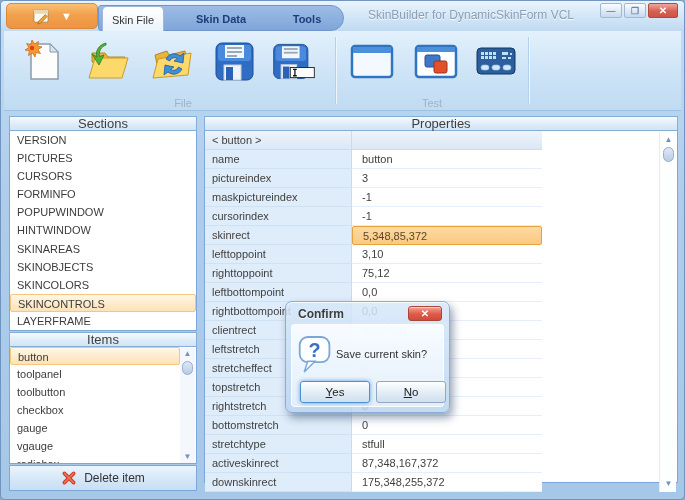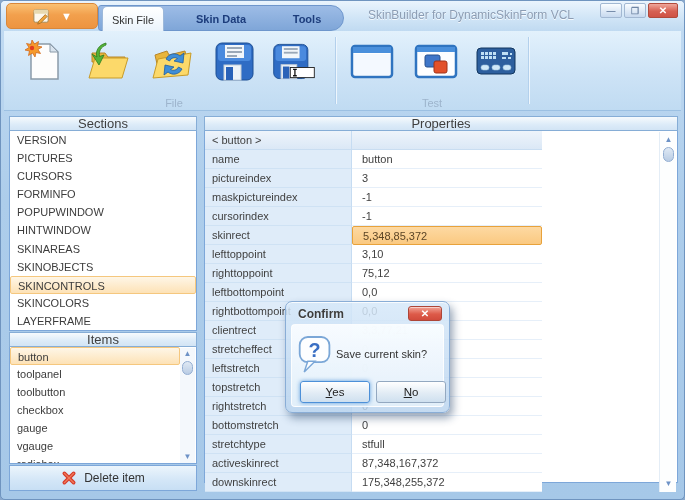--- a/index.html
+++ b/index.html
@@ -148,21 +148,21 @@
         <rect x="13" y="8" width="19" height="13" fill="#f2f6fa"></rect>
         <rect x="15" y="10" width="15" height="2" fill="#9aa8b8"></rect>
         <rect x="15" y="14" width="15" height="2" fill="#9aa8b8"></rect>
         <rect x="12" y="28" width="17" height="15" fill="#eef3f8" stroke="#c2cdd8"></rect>
         <rect x="14" y="30" width="7" height="13" fill="#2a62b8"></rect>
         <rect x="22" y="31" width="26" height="11" fill="#fff" stroke="#222"></rect>
         <path d="M25 33 h4 M27 33 v7 M25 40 h4" stroke="#111" stroke-width="1.4" fill="none"></path>
       </svg>
     </div>
     <div class="rsep" style="left:331px;"></div>
-    <div class="rgroup-caption" style="left:120px;margin-top:12px;">File</div>
+    <div class="rgroup-caption" style="left:129px;margin-top:12px;">File</div>
 
     <div class="rbtn" style="left:340px;">
       <svg viewBox="0 0 48 48">
         <rect x="4" y="9" width="40" height="31" rx="3" fill="#fff" stroke="#2f74c0" stroke-width="2.5"></rect>
         <path d="M5 10 h38 v6 H5 Z" fill="#4a90dc"></path>
         <rect x="6" y="17" width="36" height="21" fill="#f4f9ff"></rect>
       </svg>
     </div>
     <div class="rbtn" style="left:404px;">
       <svg viewBox="0 0 48 48">
@@ -203,22 +203,22 @@
   <div class="phead sections-head">Sections</div>
   <div class="panel sections-list">
     <div class="li">VERSION</div>
     <div class="li">PICTURES</div>
     <div class="li">CURSORS</div>
     <div class="li">FORMINFO</div>
     <div class="li">POPUPWINDOW</div>
     <div class="li">HINTWINDOW</div>
     <div class="li">SKINAREAS</div>
     <div class="li">SKINOBJECTS</div>
+    <div class="li">SKINCOLORS</div>
     <div class="li sel">SKINCONTROLS</div>
-    <div class="li">SKINCOLORS</div>
     <div class="li">LAYERFRAME</div>
   </div>
 
   <div class="phead items-head">Items</div>
   <div class="panel items-list">
     <div class="li sel">button</div>
     <div class="li">toolpanel</div>
     <div class="li">toolbutton</div>
     <div class="li">checkbox</div>
     <div class="li">gauge</div>
@@ -279,25 +279,25 @@
       </div>
     <div class="prow">
         <div class="pname">rightbottompoint</div>
         <div class="pval">0,0</div>
       </div>
     <div class="prow">
         <div class="pname">clientrect</div>
         <div class="pval">3,3,77,21</div>
       </div>
     <div class="prow">
+        <div class="pname">leftstretch</div>
+        <div class="pval">0</div>
+      </div>
+    <div class="prow">
         <div class="pname">stretcheffect</div>
-        <div class="pval">0</div>
-      </div>
-    <div class="prow">
-        <div class="pname">leftstretch</div>
         <div class="pval">0</div>
       </div>
     <div class="prow">
         <div class="pname">topstretch</div>
         <div class="pval">0</div>
       </div>
     <div class="prow">
         <div class="pname">rightstretch</div>
         <div class="pval">0</div>
       </div>

